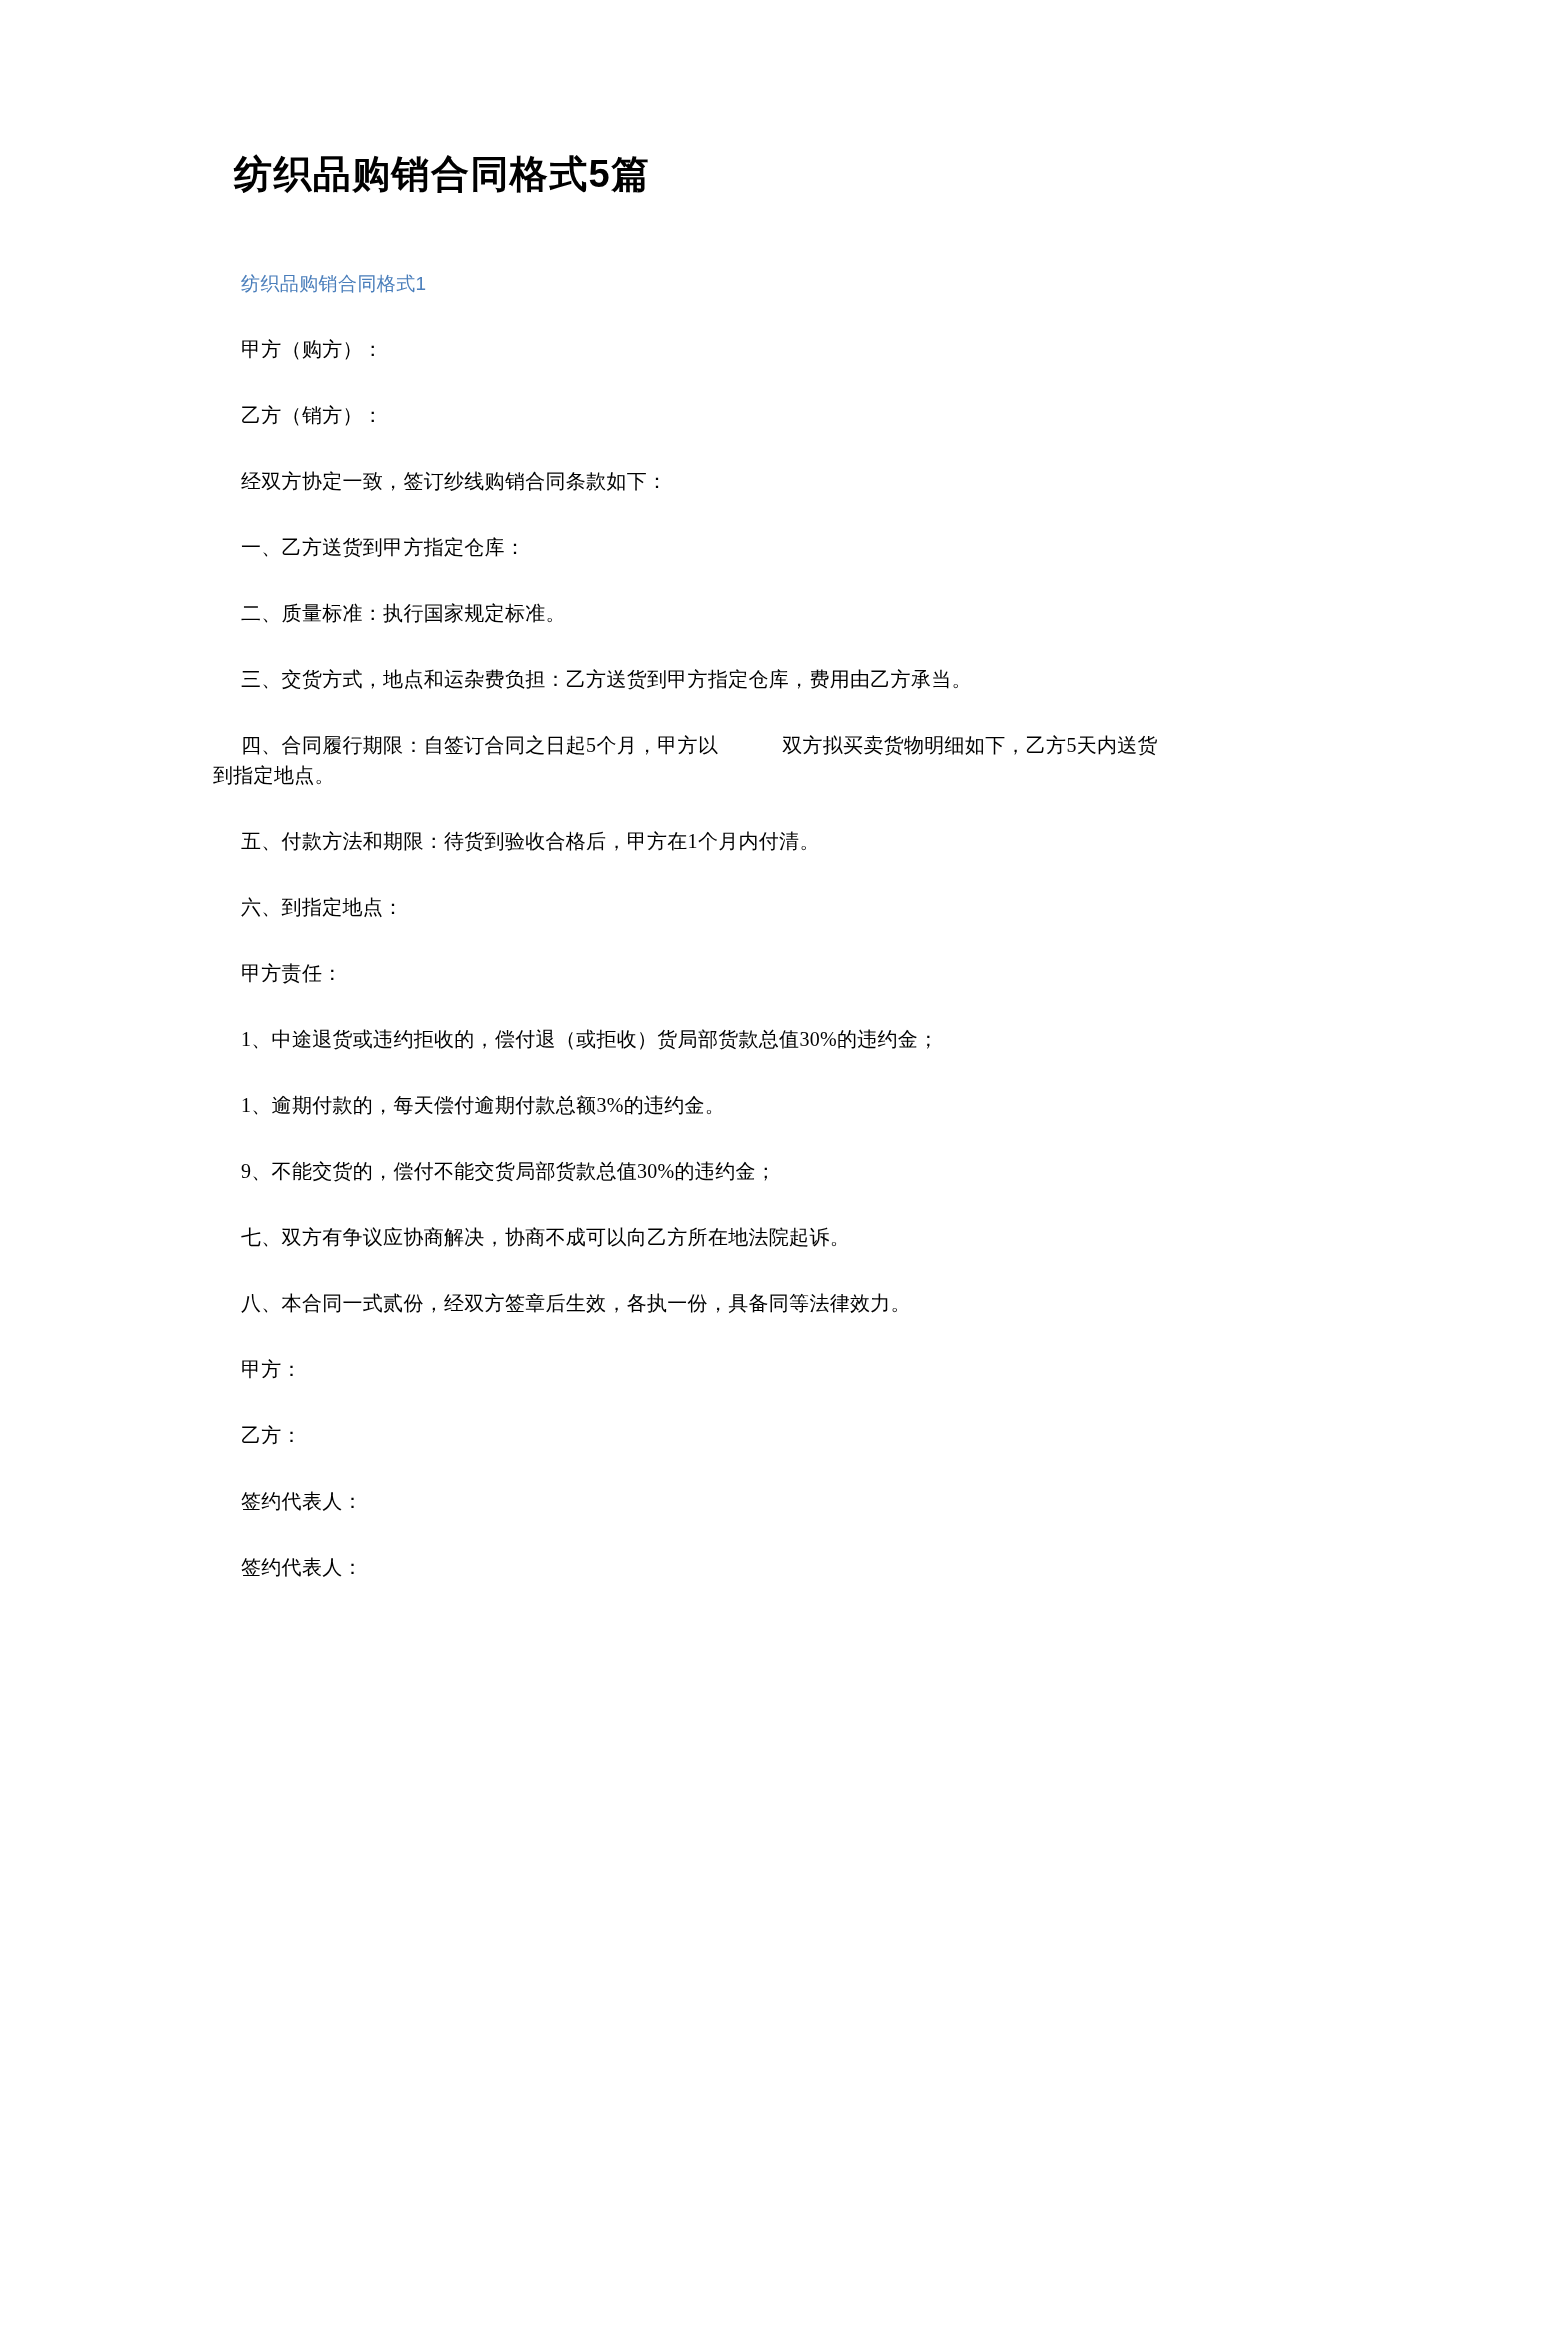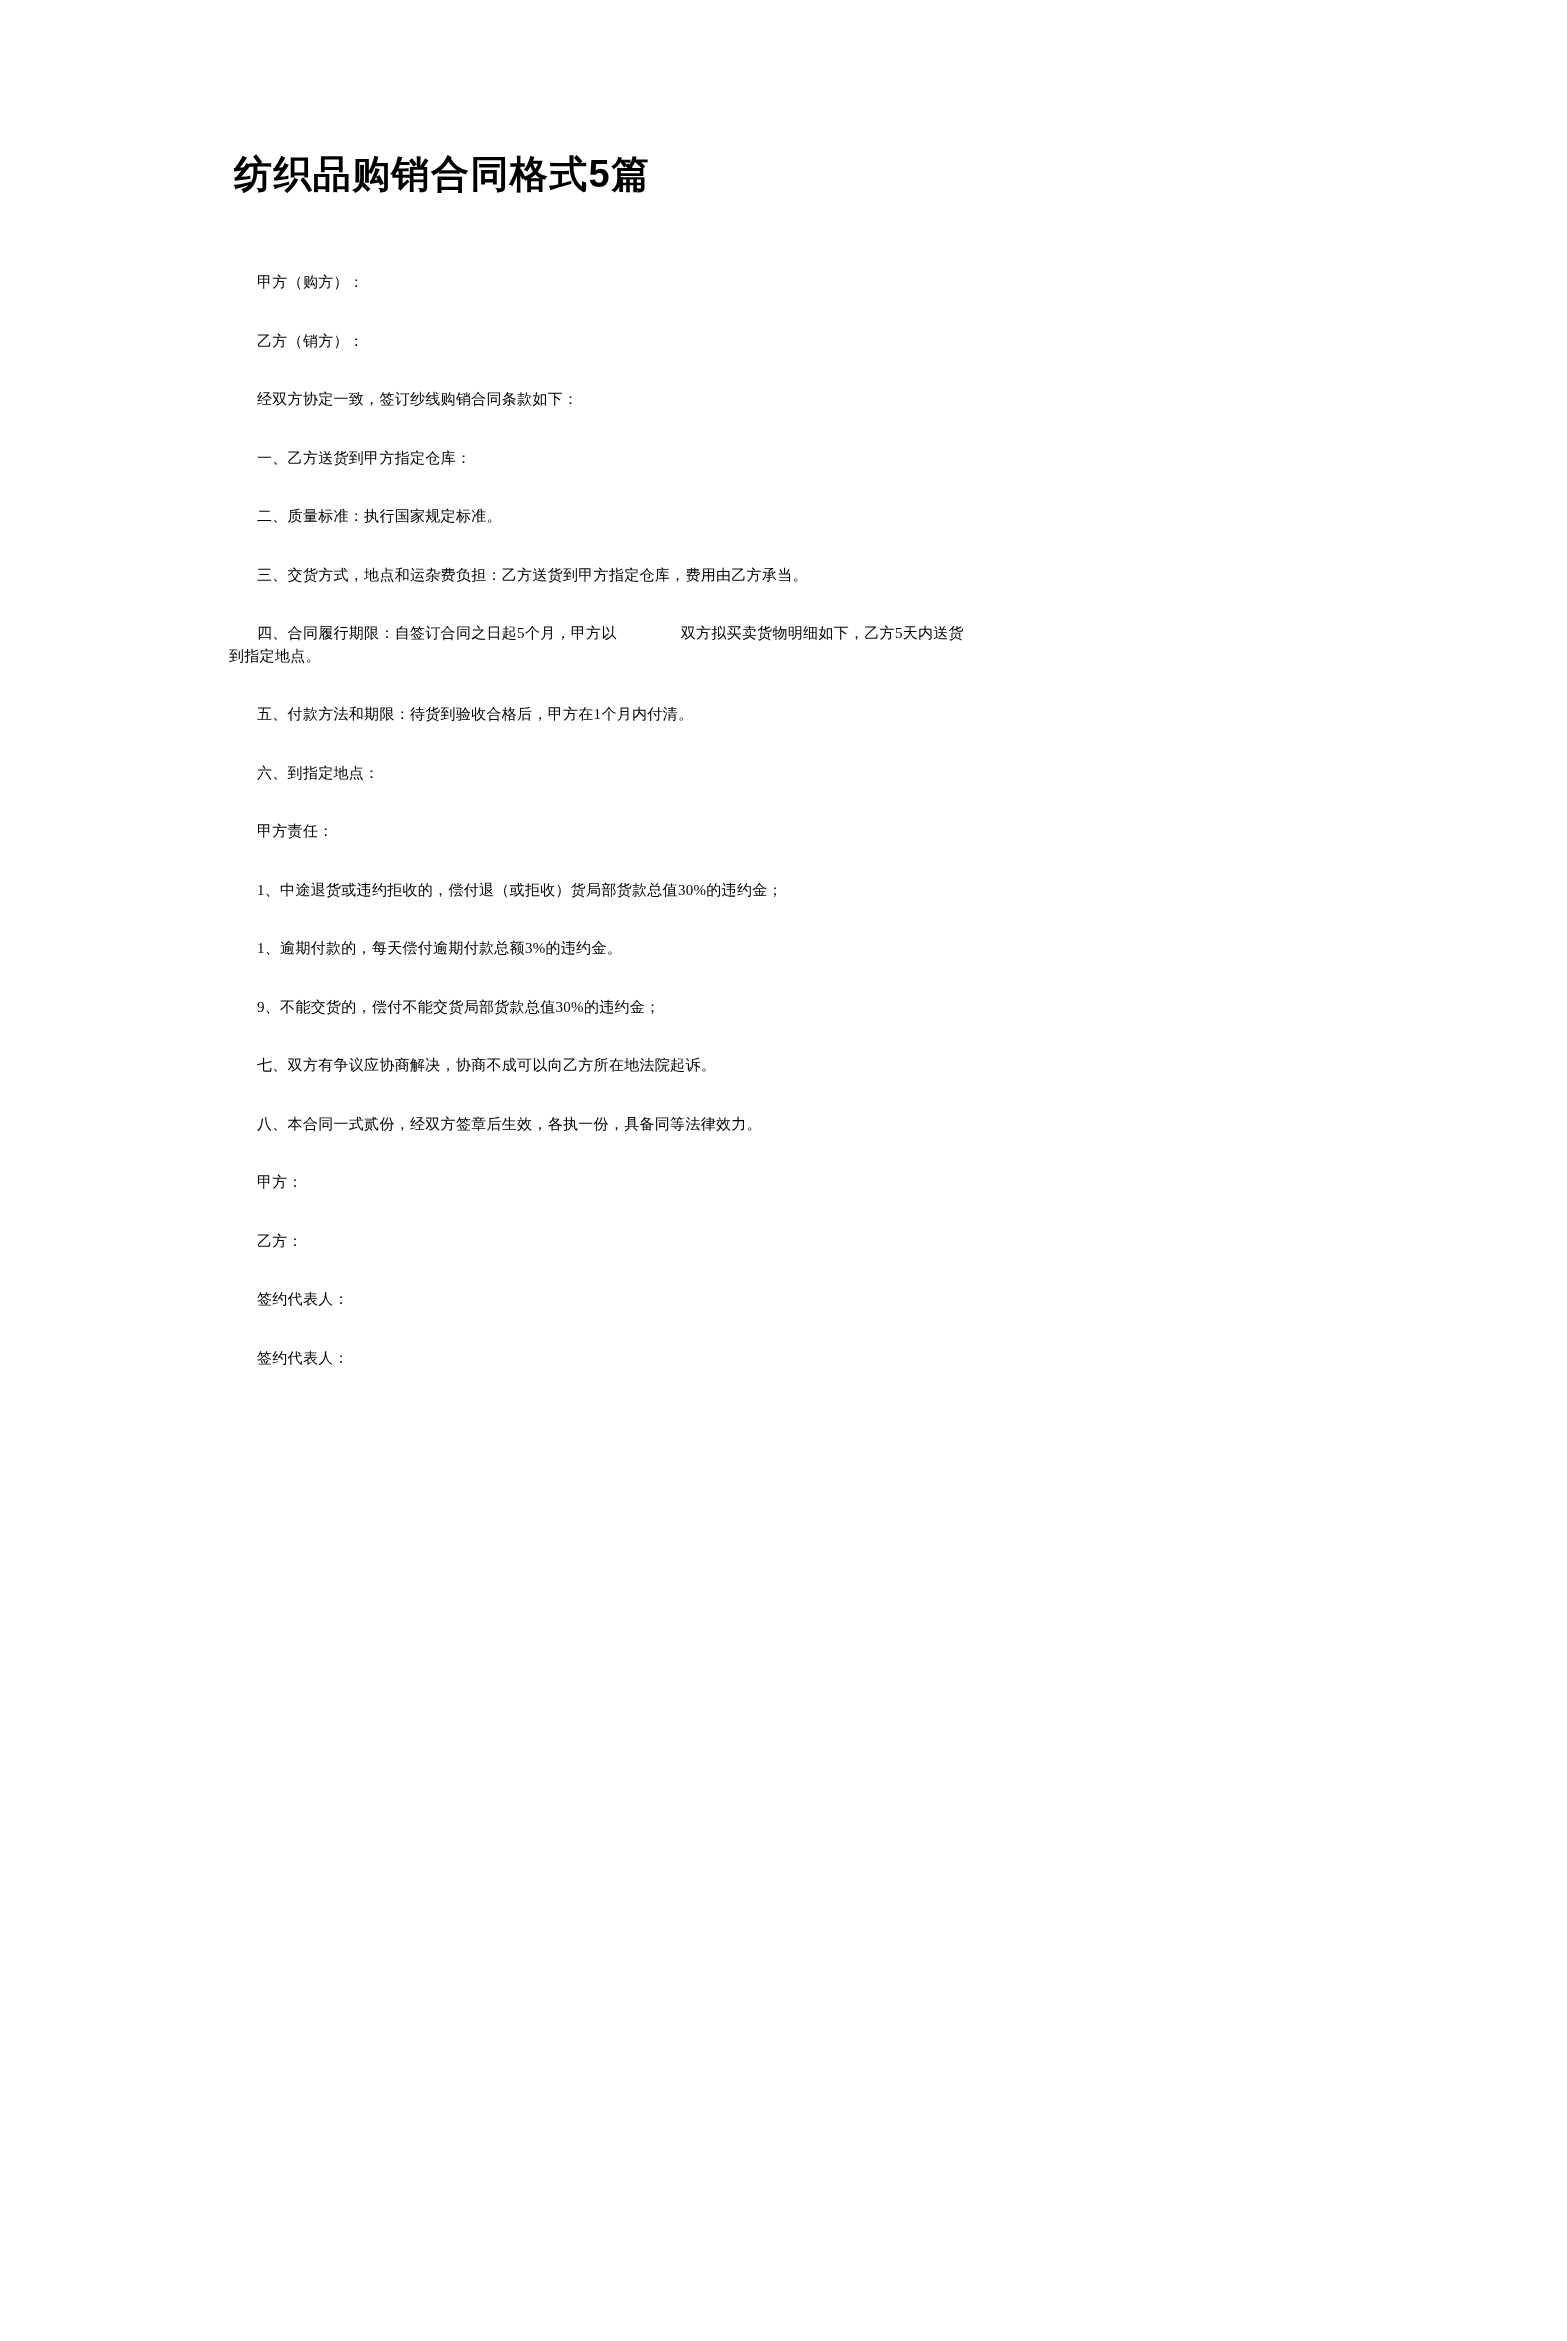--- a/index.html
+++ b/index.html
@@ -37,43 +37,44 @@
   }
   .section-heading {
     font-family: "Liberation Sans", "DejaVu Sans", sans-serif;
     font-size: 19px;
     color: #4a7ebb;
     margin: 0 0 37px 0;
     padding-left: 28px;
     letter-spacing: 0.4px;
   }
   p.para {
-    font-size: 15px;
+    font-size: 20px;
     line-height: 1.5;
-    margin: 0 0 36px 16px;
+    margin: 0 0 36px 0;
     padding-left: 28px;
     text-align: justify;
     letter-spacing: 0.3px;
   }
   .gap-wide {
     display: inline-block;
     width: 64px;
   }
   .wrap-line {
     margin-left: -28px;
   }
 </style>
 </head>
 <body>
 
 <div class="page">
   <div class="content">
 
     <h1 class="doc-title">纺织品购销合同格式5篇</h1>
 
+    <div class="section-heading">纺织品购销合同格式1</div>
 
     <p class="para">甲方（购方）：</p>
     <p class="para">乙方（销方）：</p>
     <p class="para">经双方协定一致，签订纱线购销合同条款如下：</p>
     <p class="para">一、乙方送货到甲方指定仓库：</p>
     <p class="para">二、质量标准：执行国家规定标准。</p>
     <p class="para">三、交货方式，地点和运杂费负担：乙方送货到甲方指定仓库，费用由乙方承当。</p>
 
     <p class="para"><span>四、合同履行期限：自签订合同之日起5个月，甲方以</span><span class="gap-wide"></span><span>双方拟买卖货物明细如下，乙方5天内送货</span><br><span class="wrap-line">到指定地点。</span></p>
 

